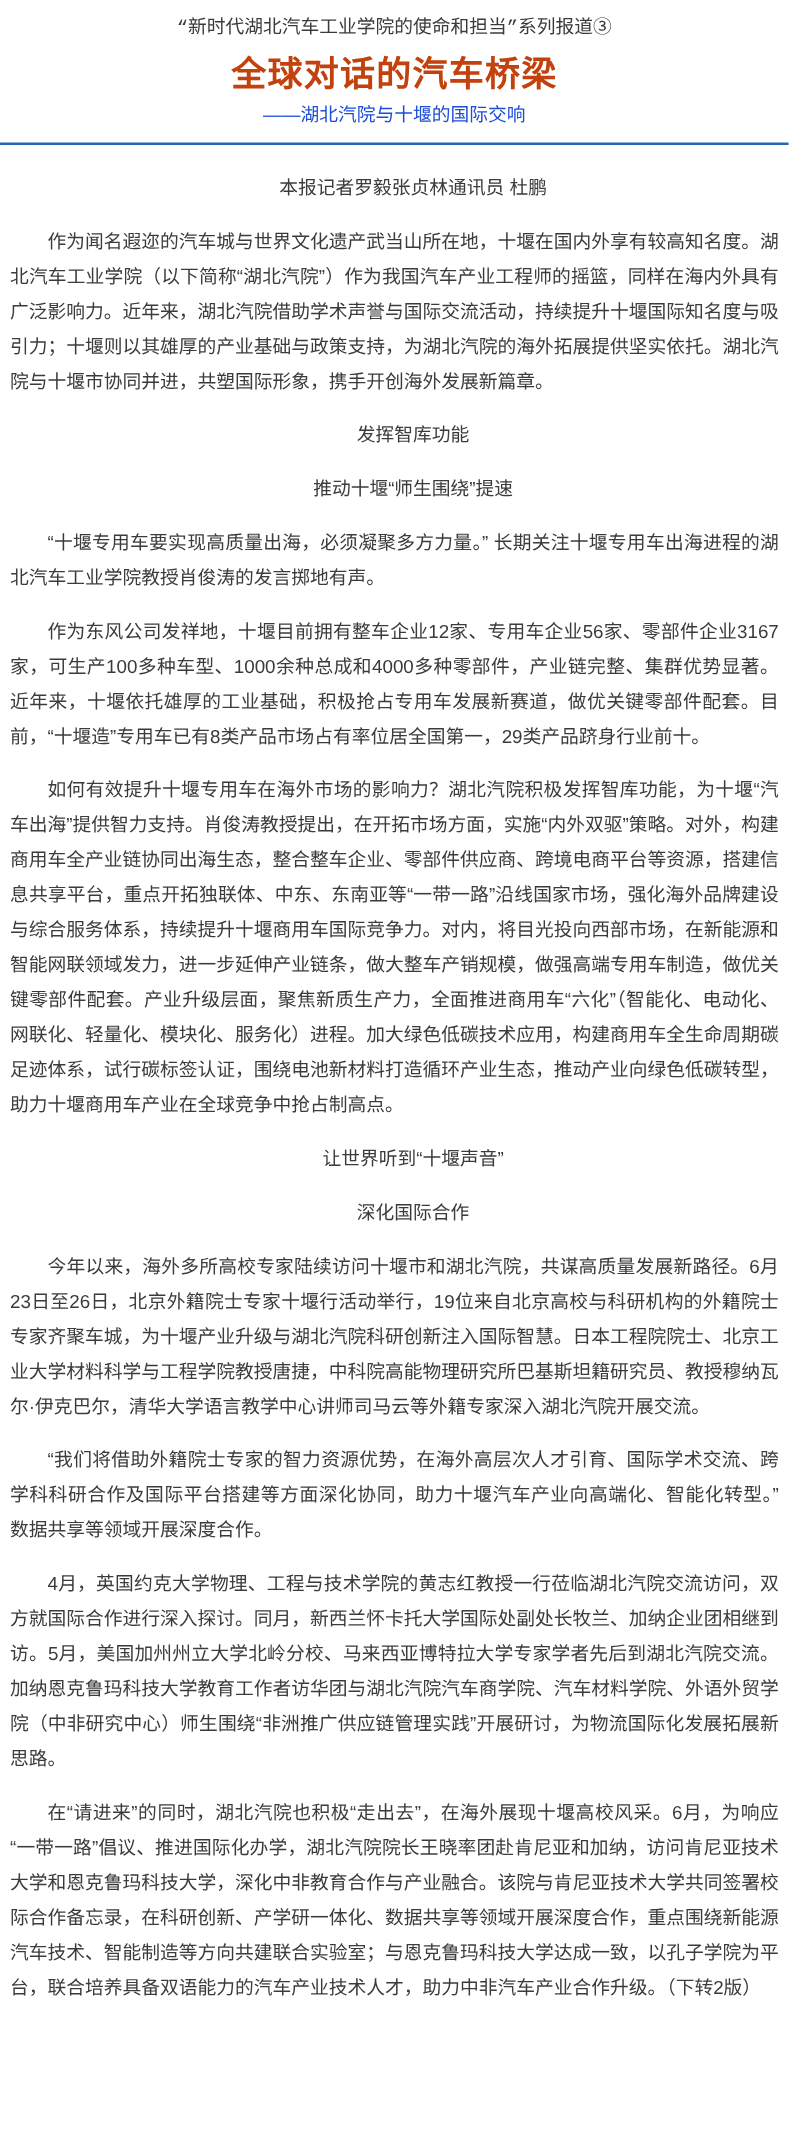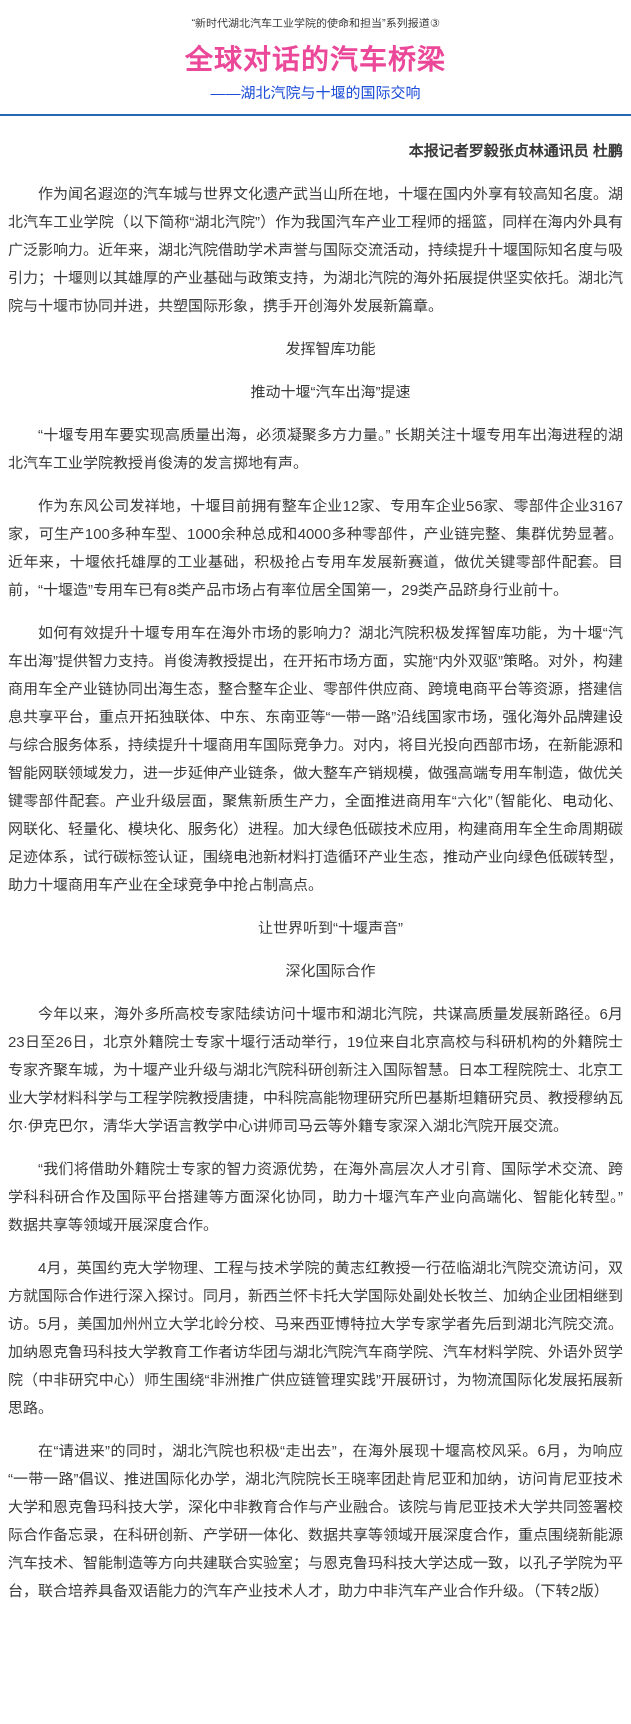--- a/index.html
+++ b/index.html
@@ -15,30 +15,31 @@
   .page {
     width: 631px;
     box-sizing: border-box;
     background: #ffffff;
   }
   .header {
     padding: 12px 8px 0 8px;
     text-align: center;
   }
   .series {
-    font-size: 11px;
+    font-size: 15px;
     line-height: 22px;
     color: #3b3b3b;
+    font-family: Liberation Mono, monospace;
   }
   .title {
     margin: 8px 0 4px 0;
     font-size: 28px;
     line-height: 36px;
     font-weight: bold;
-    color: #ec4899;
+    color: #c2410c;
     letter-spacing: 1px;
   }
   .subtitle {
     font-size: 15px;
     line-height: 22px;
     color: #1d4ed8;
     margin-bottom: 10px;
   }
   .rule {
     border: none;
@@ -52,22 +53,21 @@
   .blk {
     margin: 15px 0 0 0;
     font-size: 15px;
     line-height: 28px;
     text-align: justify;
     text-indent: 2em;
     color: #3b3b3b;
     word-break: break-all;
   }
   .byline {
-    text-align: right;
-    font-weight: bold;
+    text-align: center;
   }
   .sec-head {
     text-align: center;
   }
 </style>
 </head>
 <body>
 
 <div class="page">
 
@@ -80,21 +80,21 @@
   <hr class="rule">
 
   <div class="body">
 
     <p class="blk byline">本报记者罗毅张贞林通讯员 杜鹏</p>
 
     <p class="blk">作为闻名遐迩的汽车城与世界文化遗产武当山所在地，十堰在国内外享有较高知名度。湖北汽车工业学院（以下简称“湖北汽院”）作为我国汽车产业工程师的摇篮，同样在海内外具有广泛影响力。近年来，湖北汽院借助学术声誉与国际交流活动，持续提升十堰国际知名度与吸引力；十堰则以其雄厚的产业基础与政策支持，为湖北汽院的海外拓展提供坚实依托。湖北汽院与十堰市协同并进，共塑国际形象，携手开创海外发展新篇章。</p>
 
     <p class="blk sec-head">发挥智库功能</p>
 
-    <p class="blk sec-head">推动十堰“汽车出海”提速</p>
+    <p class="blk sec-head">推动十堰“师生围绕”提速</p>
 
 
     <p class="blk">“十堰专用车要实现高质量出海，必须凝聚多方力量。” 长期关注十堰专用车出海进程的湖北汽车工业学院教授肖俊涛的发言掷地有声。</p>
 
     <p class="blk">作为东风公司发祥地，十堰目前拥有整车企业12家、专用车企业56家、零部件企业3167家，可生产100多种车型、1000余种总成和4000多种零部件，产业链完整、集群优势显著。近年来，十堰依托雄厚的工业基础，积极抢占专用车发展新赛道，做优关键零部件配套。目前，“十堰造”专用车已有8类产品市场占有率位居全国第一，29类产品跻身行业前十。</p>
 
     <p class="blk">如何有效提升十堰专用车在海外市场的影响力？湖北汽院积极发挥智库功能，为十堰“汽车出海”提供智力支持。肖俊涛教授提出，在开拓市场方面，实施“内外双驱”策略。对外，构建商用车全产业链协同出海生态，整合整车企业、零部件供应商、跨境电商平台等资源，搭建信息共享平台，重点开拓独联体、中东、东南亚等“一带一路”沿线国家市场，强化海外品牌建设与综合服务体系，持续提升十堰商用车国际竞争力。对内，将目光投向西部市场，在新能源和智能网联领域发力，进一步延伸产业链条，做大整车产销规模，做强高端专用车制造，做优关键零部件配套。产业升级层面，聚焦新质生产力，全面推进商用车“六化”（智能化、电动化、网联化、轻量化、模块化、服务化）进程。加大绿色低碳技术应用，构建商用车全生命周期碳足迹体系，试行碳标签认证，围绕电池新材料打造循环产业生态，推动产业向绿色低碳转型，助力十堰商用车产业在全球竞争中抢占制高点。</p>
 
     <p class="blk sec-head">让世界听到“十堰声音”</p>
 

